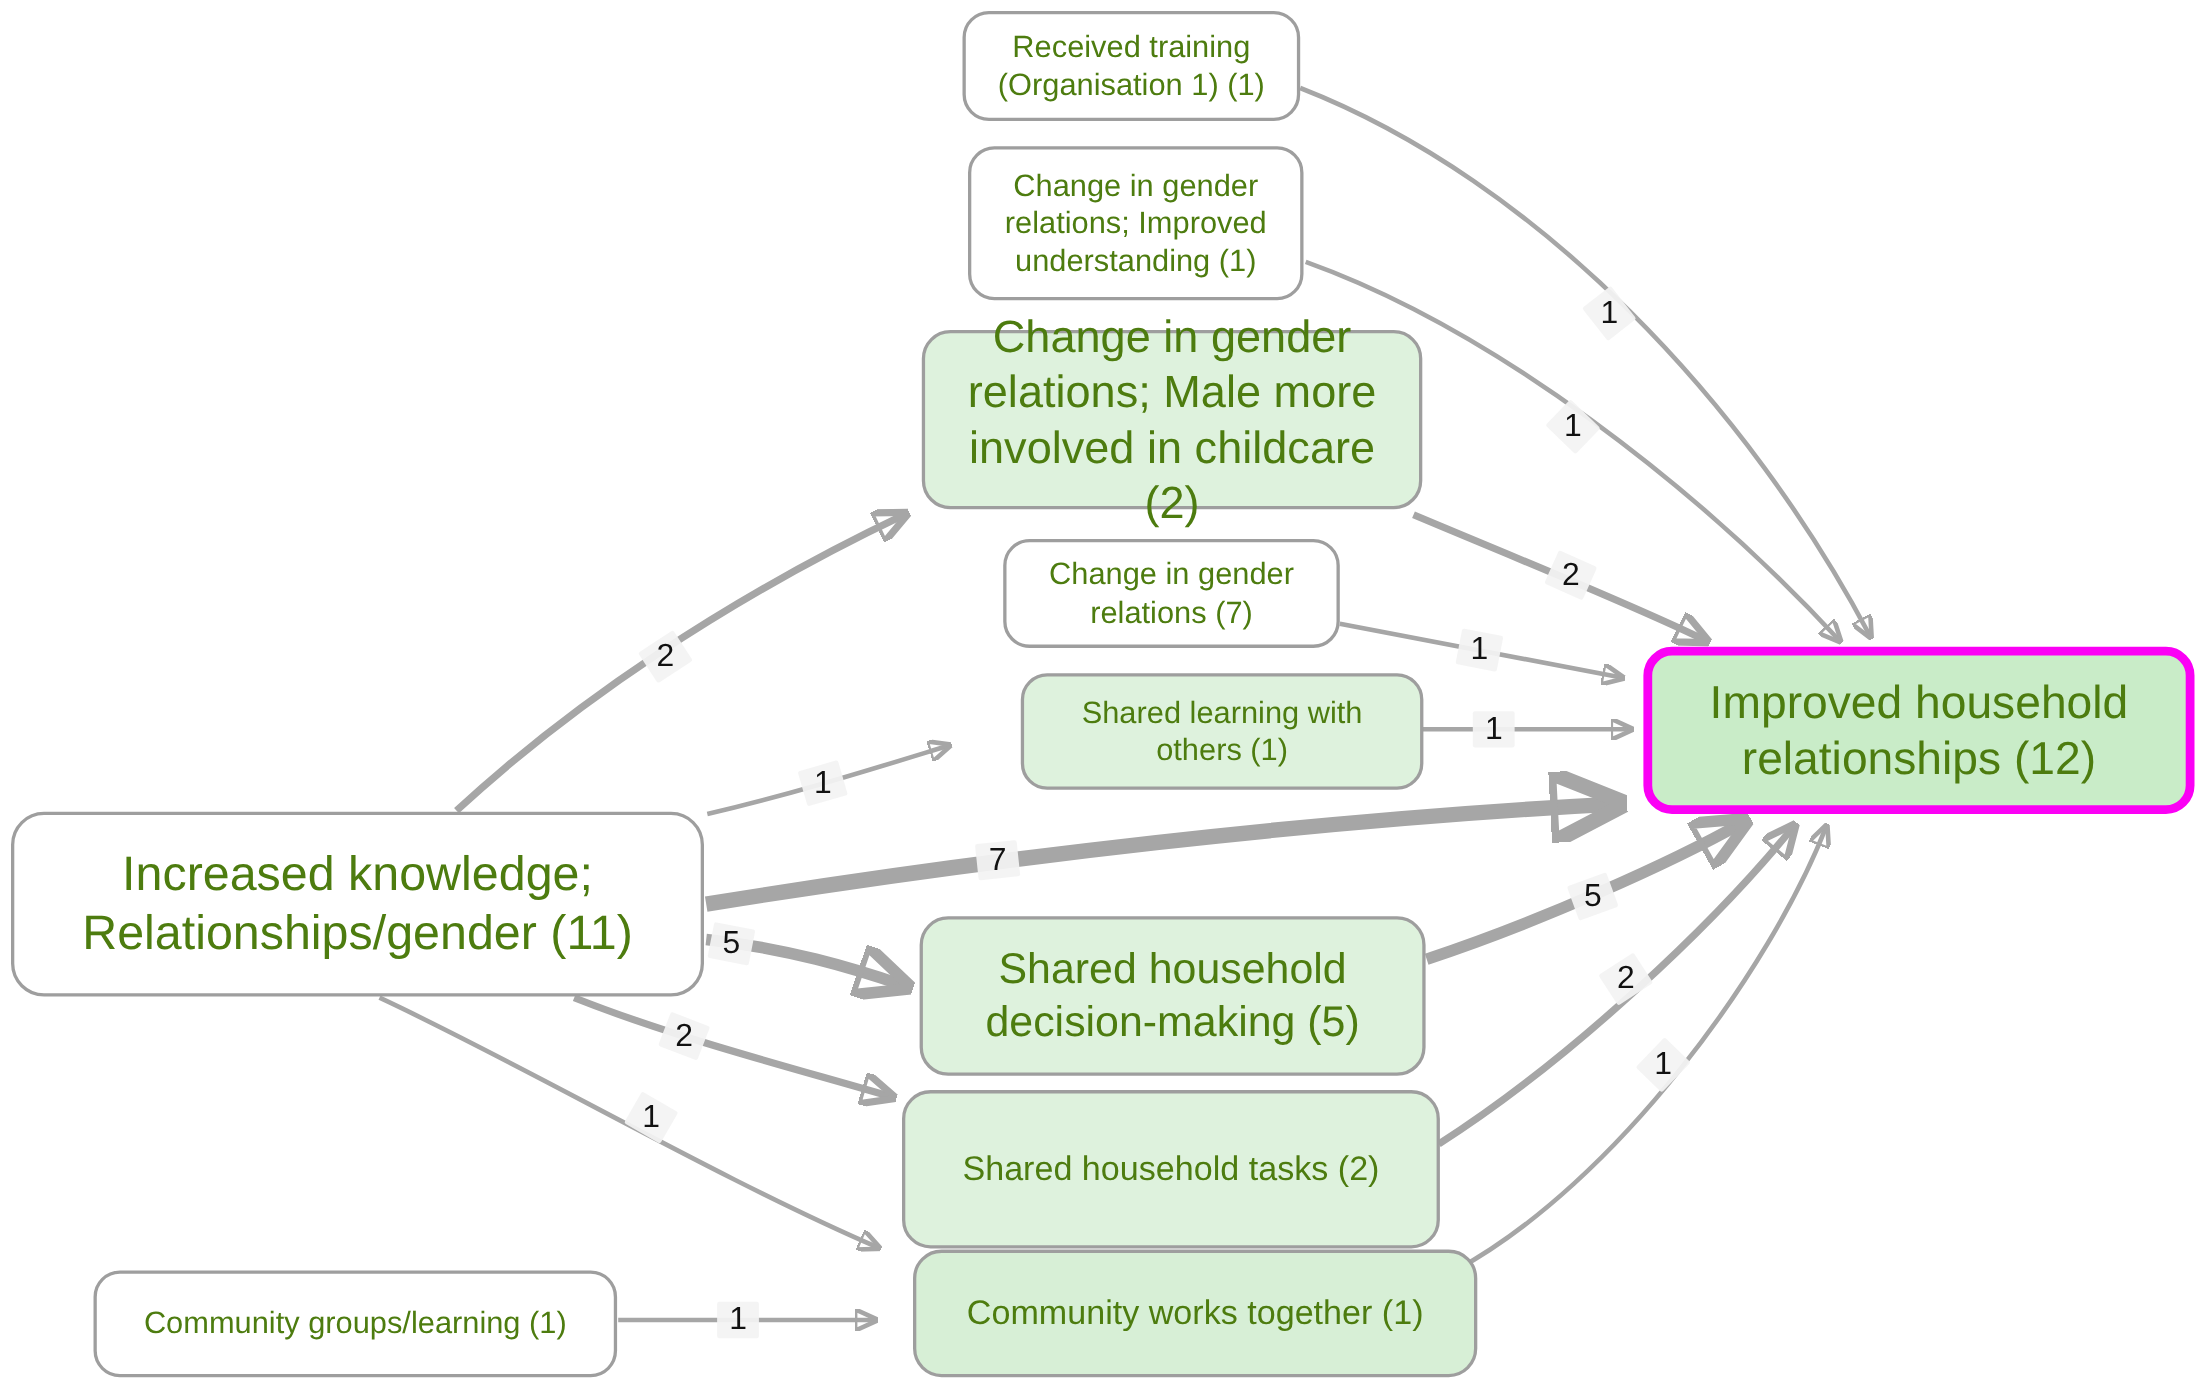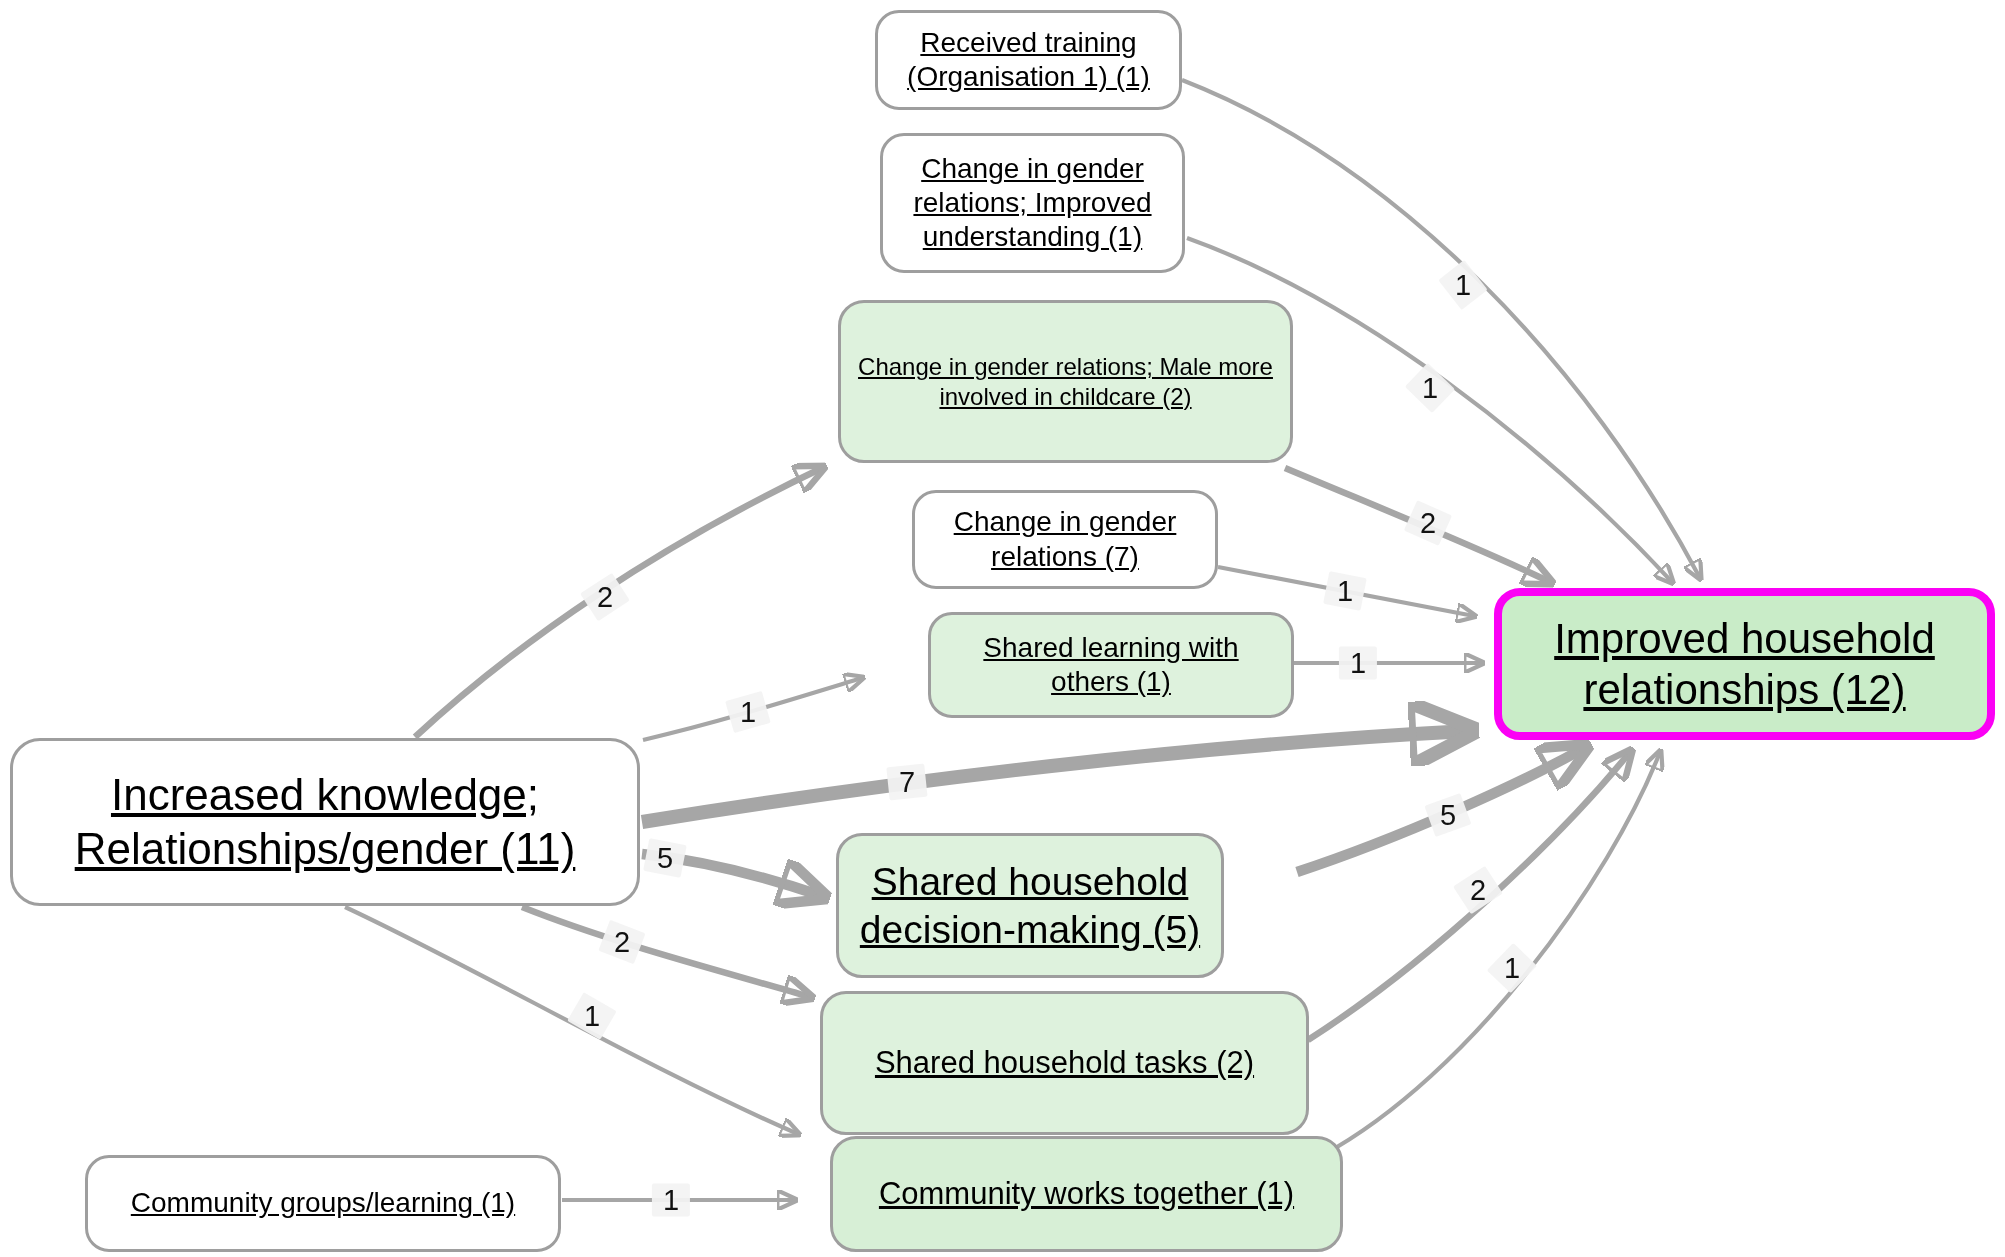--- a/index.html
+++ b/index.html
@@ -10,28 +10,27 @@
     font-family:"Liberation Sans", sans-serif;
     overflow:hidden;
   }
   .edges{position:absolute;left:0;top:0;width:100%;height:100%;}
   .edges path{fill:none;stroke:#a6a6a6;}
   .node{
     position:absolute;
     box-sizing:border-box;
     display:flex;align-items:center;justify-content:center;
     text-align:center;
-    color:#000000;
+    color:#4d7c0f;
     background:#ffffff;
     border:3.5px solid #9e9e9e;
     border-radius:26px;
     padding:4px 14px;
     line-height:1.22;
     cursor:pointer;
-    text-decoration:underline;
   }
   .node.green{background:#def2dd;}
   .node.green-mid{background:#d7efd6;margin-left:20px;}
   .node.target{
     background:#c9ecc8;
     border:8px solid #fb00f5;
     border-radius:26px;
   }
   .elabel{
     position:absolute;
@@ -74,31 +73,31 @@
     <path d="M 1297,872 C 1400,838 1520,784 1584,748" stroke-width="10.5" marker-end="url(#arrow)"></path>
     <path d="M 1308,1040 C 1430,962 1560,838 1630,752" stroke-width="6.5" marker-end="url(#arrow)"></path>
     <path d="M 1323,1155 C 1470,1075 1610,880 1660,752" stroke-width="4.2" marker-end="url(#arrow)"></path>
     <path d="M 562,1200 L 795,1200" stroke-width="4.2" marker-end="url(#arrow)"></path>
   </svg>
 
   <div class="node" style="left:875px;top:10px;width:307px;height:100px;font-size:28px;border-radius:24px;">Received training (Organisation 1) (1)</div>
 
   <div class="node" style="left:880px;top:133px;width:305px;height:140px;font-size:28px;border-radius:24px;">Change in gender relations; Improved understanding (1)</div>
 
-  <div class="node green" style="left:838px;top:300px;width:455px;height:163px;font-size:24px;border-radius:26px;">Change in gender relations; Male more involved in childcare (2)</div>
+  <div class="node green" style="left:838px;top:300px;width:455px;height:163px;font-size:41px;border-radius:26px;">Change in gender relations; Male more involved in childcare (2)</div>
 
   <div class="node" style="left:912px;top:490px;width:306px;height:99px;font-size:28px;border-radius:24px;">Change in gender relations (7)</div>
 
   <div class="node green" style="left:880px;top:612px;width:366px;height:106px;font-size:28px;border-radius:24px;margin-left:48px;">Shared learning with others (1)</div>
 
   <div class="node" style="left:10px;top:738px;width:630px;height:168px;font-size:44px;border-radius:30px;">Increased knowledge; Relationships/gender (11)</div>
 
   <div class="node target" style="left:1494px;top:588px;width:501px;height:152px;font-size:42px;">Improved household relationships (12)</div>
 
-  <div class="node green" style="left:836px;top:833px;width:388px;height:145px;font-size:39px;border-radius:26px;">Shared household decision-making (5)</div>
+  <div class="node green" style="left:836px;top:833px;width:460px;height:145px;font-size:39px;border-radius:26px;">Shared household decision-making (5)</div>
 
   <div class="node green" style="left:820px;top:991px;width:489px;height:144px;font-size:31px;border-radius:26px;">Shared household tasks (2)</div>
 
   <div class="node green-mid" style="left:810px;top:1136px;width:513px;height:116px;font-size:31px;border-radius:26px;">Community works together (1)</div>
 
   <div class="node" style="left:85px;top:1155px;width:476px;height:97px;font-size:28px;border-radius:24px;">Community groups/learning (1)</div>
 
   <span class="elabel" style="left:1463px;top:285px;--r:52deg"><span>1</span></span>
   <span class="elabel" style="left:1430px;top:388px;--r:44deg"><span>1</span></span>
   <span class="elabel" style="left:1428px;top:523px;--r:24deg"><span>2</span></span>

